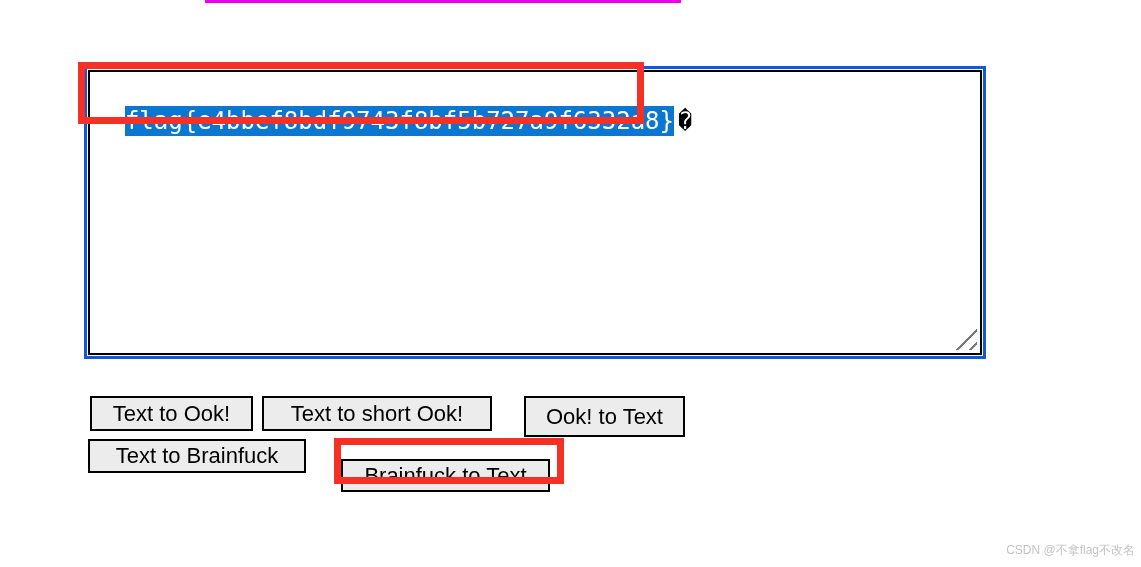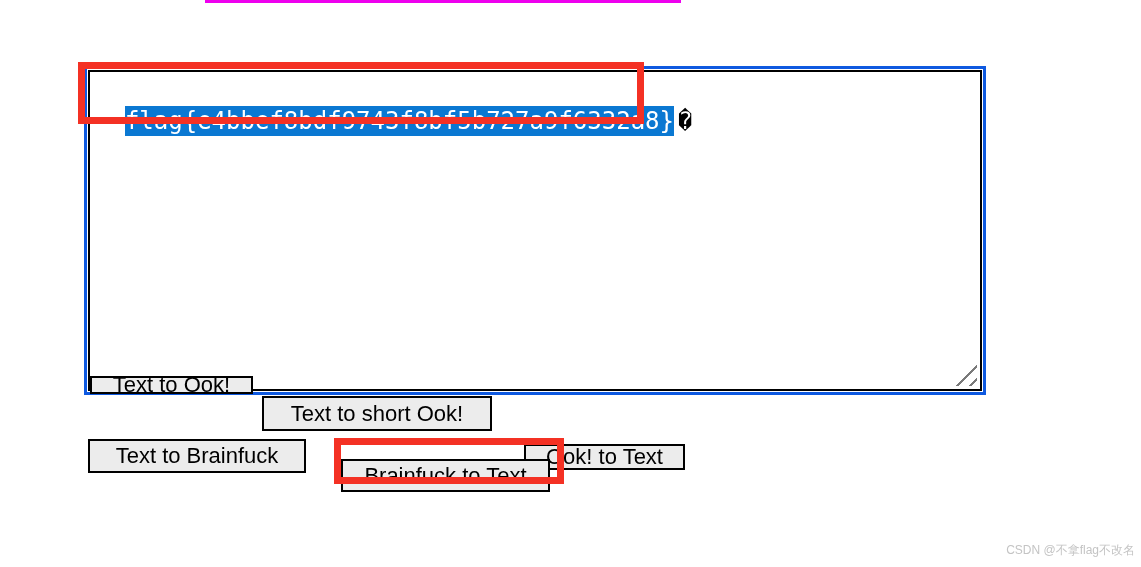--- a/index.html
+++ b/index.html
@@ -24,21 +24,21 @@
     height: 3px;
     background: #ee00ee;
   }
 
   
   .editor {
     position: absolute;
     left: 88px;
     top: 70px;
     width: 894px;
-    height: 321px;
+    height: 285px;
     box-sizing: border-box;
     background: #ffffff;
     border: 2px solid #000000;
     outline: 3px solid #0e59e0;
     outline-offset: 1px;
     padding: 4px 6px;
     font-family: "DejaVu Sans Mono", monospace;
     font-size: 24px;
     line-height: 30px;
     color: #000000;
@@ -85,23 +85,23 @@
     justify-content: center;
     background: #ececec;
     border: 2px solid #000000;
     font-family: "Liberation Sans", sans-serif;
     font-size: 22px;
     color: #000000;
     padding: 0;
     cursor: pointer;
     white-space: nowrap;
   }
-  #btn-text-to-ook        { left: 90px;  top: 376px; width: 163px; height: 18px; }
+  #btn-text-to-ook        { left: 90px;  top: 396px; width: 163px; height: 35px; }
   #btn-text-to-short-ook  { left: 262px; top: 396px; width: 230px; height: 35px; text-align: center; }
-  #btn-ook-to-text        { left: 524px; top: 396px; width: 161px; height: 26px; margin-top: 48px; }
+  #btn-ook-to-text        { left: 524px; top: 396px; width: 161px; height: 41px; }
   #btn-text-to-brainfuck  { left: 88px;  top: 439px; width: 218px; height: 34px; text-align: right; }
   #btn-brainfuck-to-text  { left: 341px; top: 443px; width: 209px; height: 33px; margin-top: 16px; }
 
   
   .red-box {
     position: absolute;
     box-sizing: border-box;
     border: 7px solid #f43124;
     background: transparent;
     pointer-events: none;

